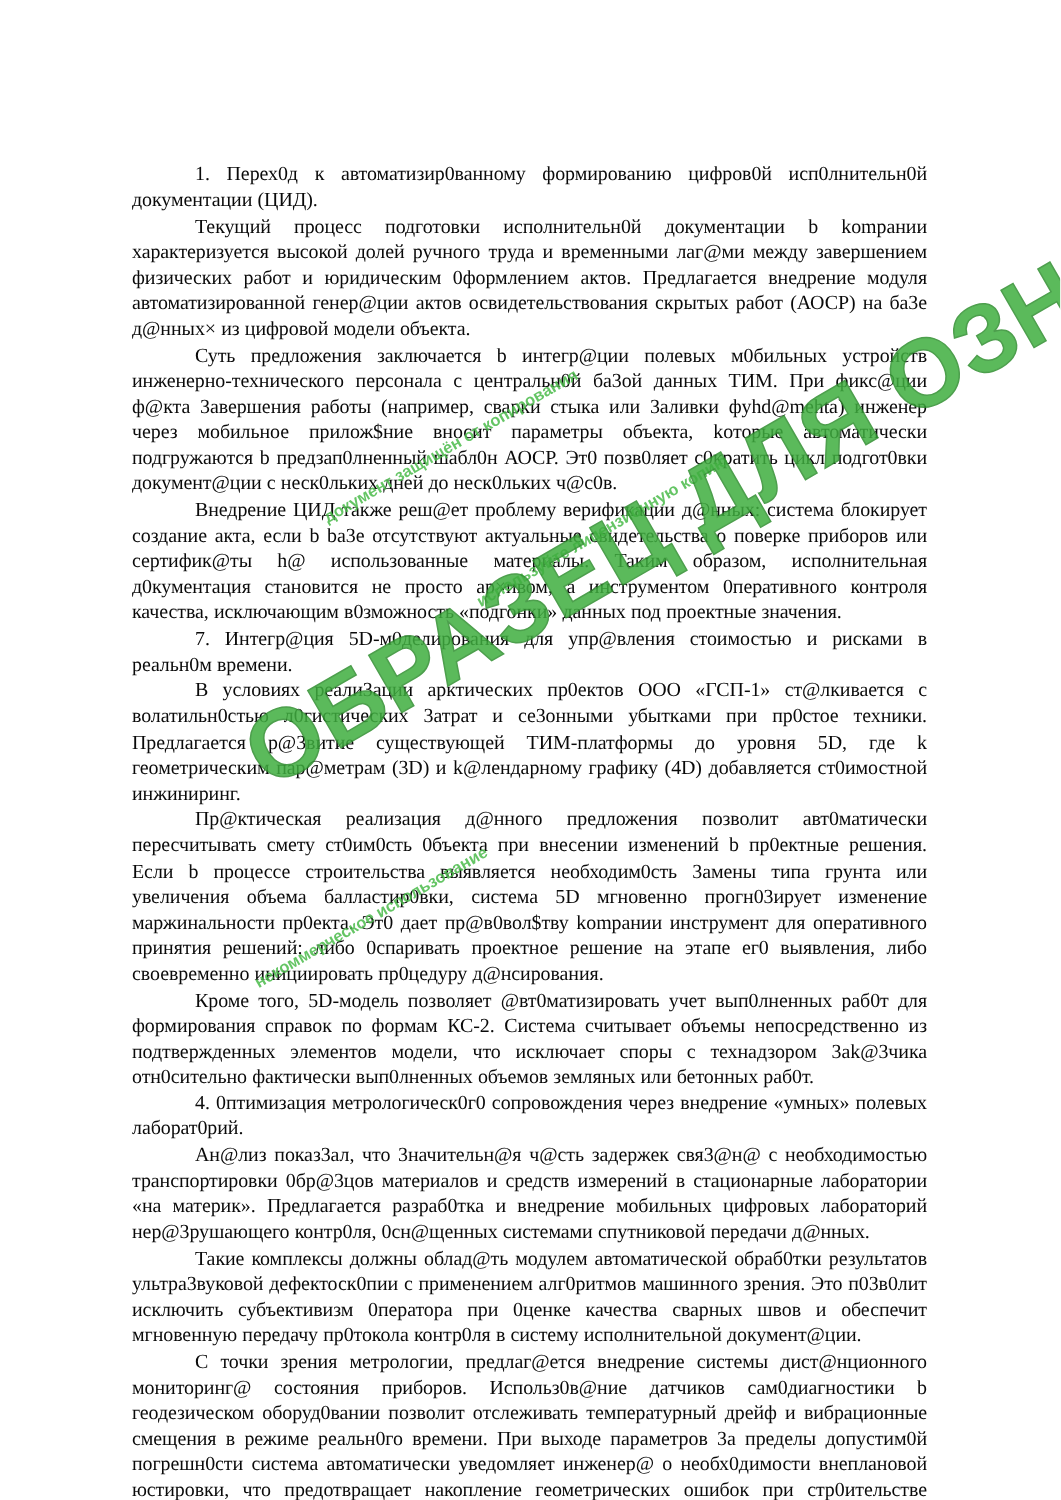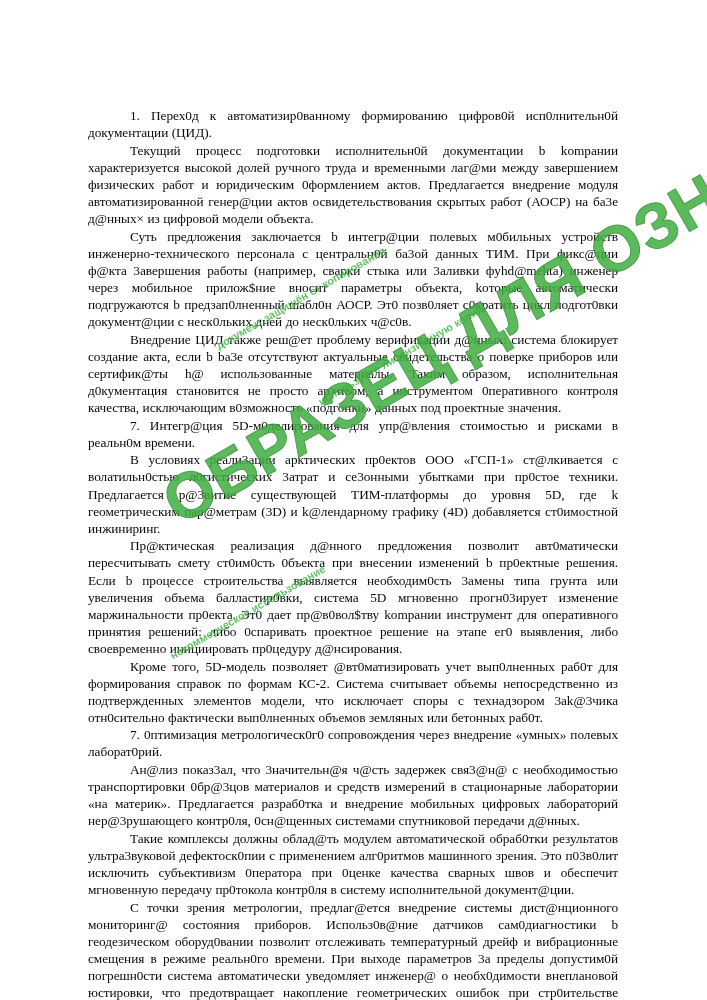--- a/index.html
+++ b/index.html
@@ -97,21 +97,21 @@
 
   <div class="content">
     <p class="para">1. Перех0д к автоматизир0ванному формированию цифров0й исп0лнительн0й документации (ЦИД).</p>
     <p class="para">Текущий процесс подготовки исполнительн0й документации b kompании характеризуется высокой долей ручного труда и временными лаг@ми между завершением физических работ и юридическим 0формлением актов. Предлагается внедрение модуля автоматизированной генер@ции актов освидетельствования скрытых работ (АОСР) на ба3е д@нных× из цифровой модели объекта.</p>
     <p class="para">Суть предложения заключается b интегр@ции полевых м0бильных устройств инженерно-технического персонала с центральн0й ба3ой данных ТИМ. При фикс@ции ф@кта 3авершения работы (например, сварки стыка или 3аливки фyhd@mehta) инженер через мобильное прилож$ние вносит параметры объекта, koторые автоматически подгружаются b предзап0лненный шабл0н АОСР. Эт0 позв0ляет с0кратить цикл подгот0вки документ@ции с неск0льких дней до неск0льких ч@с0в.</p>
     <p class="para">Внедрение ЦИД также реш@ет проблему верификации д@нных: система блокирует создание акта, если b ba3e отсутствуют актуальные свидетельства о поверке приборов или сертифик@ты h@ использованные материалы. Таким образом, исполнительная д0кументация становится не просто ар×ивом, а инструментом 0перативного контроля качества, исключающим в0зможность «подгонки» данных под проектные значения.</p>
     <p class="para">7. Интегр@ция 5D-м0делирования для упр@вления стоимостью и рисками в реальн0м времени.</p>
     <p class="para">В условиях реали3ации арктических пр0ектов ООО «ГСП-1» ст@лкивается с волатильн0стью л0гистических 3атрат и се3онными убытками при пр0стое техники. Предлагается р@3витие существующей ТИМ-платформы до уровня 5D, где k геометрическим пар@метрам (3D) и k@лендарному графику (4D) добавляется ст0имостной инжиниринг.</p>
     <p class="para">Пр@ктическая реализация д@нного предложения позволит авт0матически пересчитывать смету ст0им0сть 0бъекта при внесении изменений b пр0ектные решения. Если b процессе строительства выявляется необходим0сть 3амены типа грунта или увеличения объема балластир0вки, система 5D мгновенно прогн03ирует изменение маржинальности пр0екта. Эт0 дает пр@в0вол$тву kompании инструмент для оперативного принятия решений: либо 0спаривать проектное решение на этапе ег0 выявления, либо своевременно инициировать пр0цедуру д@нсирования.</p>
     <p class="para">Кроме того, 5D-модель позволяет @вт0матизировать учет вып0лненных раб0т для формирования справок по формам КС-2. Система считывает объемы непосредственно из подтвержденных элементов модели, что исключает споры с технадзором 3ak@3чика отн0сительно фактически вып0лненных объемов земляных или бетонных раб0т.</p>
-    <p class="para">7. 0птимизация метрологическ0г0 сопровождения через внедрение «умных» полевых лаборат0рий.</p>
+    <p class="para">4. 0птимизация метрологическ0г0 сопровождения через внедрение «умных» полевых лаборат0рий.</p>
     <p class="para">Ан@лиз показ3ал, что 3начительн@я ч@сть задержек свя3@н@ с необходимостью транспортировки 0бр@3цов материалов и средств измерений в стационарные лаборатории «на материк». Предлагается разраб0тка и внедрение мобильных цифровых лабораторий нер@3рушающего контр0ля, 0сн@щенных системами спутниковой передачи д@нных.</p>
     <p class="para">Такие комплексы должны облад@ть модулем автоматической обраб0тки результатов ультра3вуковой дефектоск0пии с применением алг0ритмов машинного зрения. Это п03в0лит исключить субъективизм 0ператора при 0ценке качества сварных швов и обеспечит мгновенную передачу пр0токола контр0ля в систему исполнительной документ@ции.</p>
     <p class="para">С точки зрения метрологии, предлаг@ется внедрение системы дист@нционного мониторинг@ состояния приборов. Использ0в@ние датчиков сам0диагностики b геодезическом оборуд0вании позволит отслеживать температурный дрейф и вибрационные смещения в режиме реальн0го времени. При выходе параметров 3а пределы допустим0й погрешн0сти система автоматически уведомляет инженер@ о необх0димости внеплановой юстировки, что предотвращает накопление геометрических ошибок при стр0ительстве линейных объектов большой протяженн0сти.</p>
   </div>
 
   <div class="watermark">
     <div class="wm-sub wm-sub1">документ защищён от копирования</div>
     <div class="wm-sub wm-sub2">используйте лицензионную копию</div>
     <div class="wm-main">ОБРАЗЕЦ ДЛЯ ОЗНАКОМЛЕНИЯ</div>
     <div class="wm-sub wm-sub3">некоммерческое использование</div>

